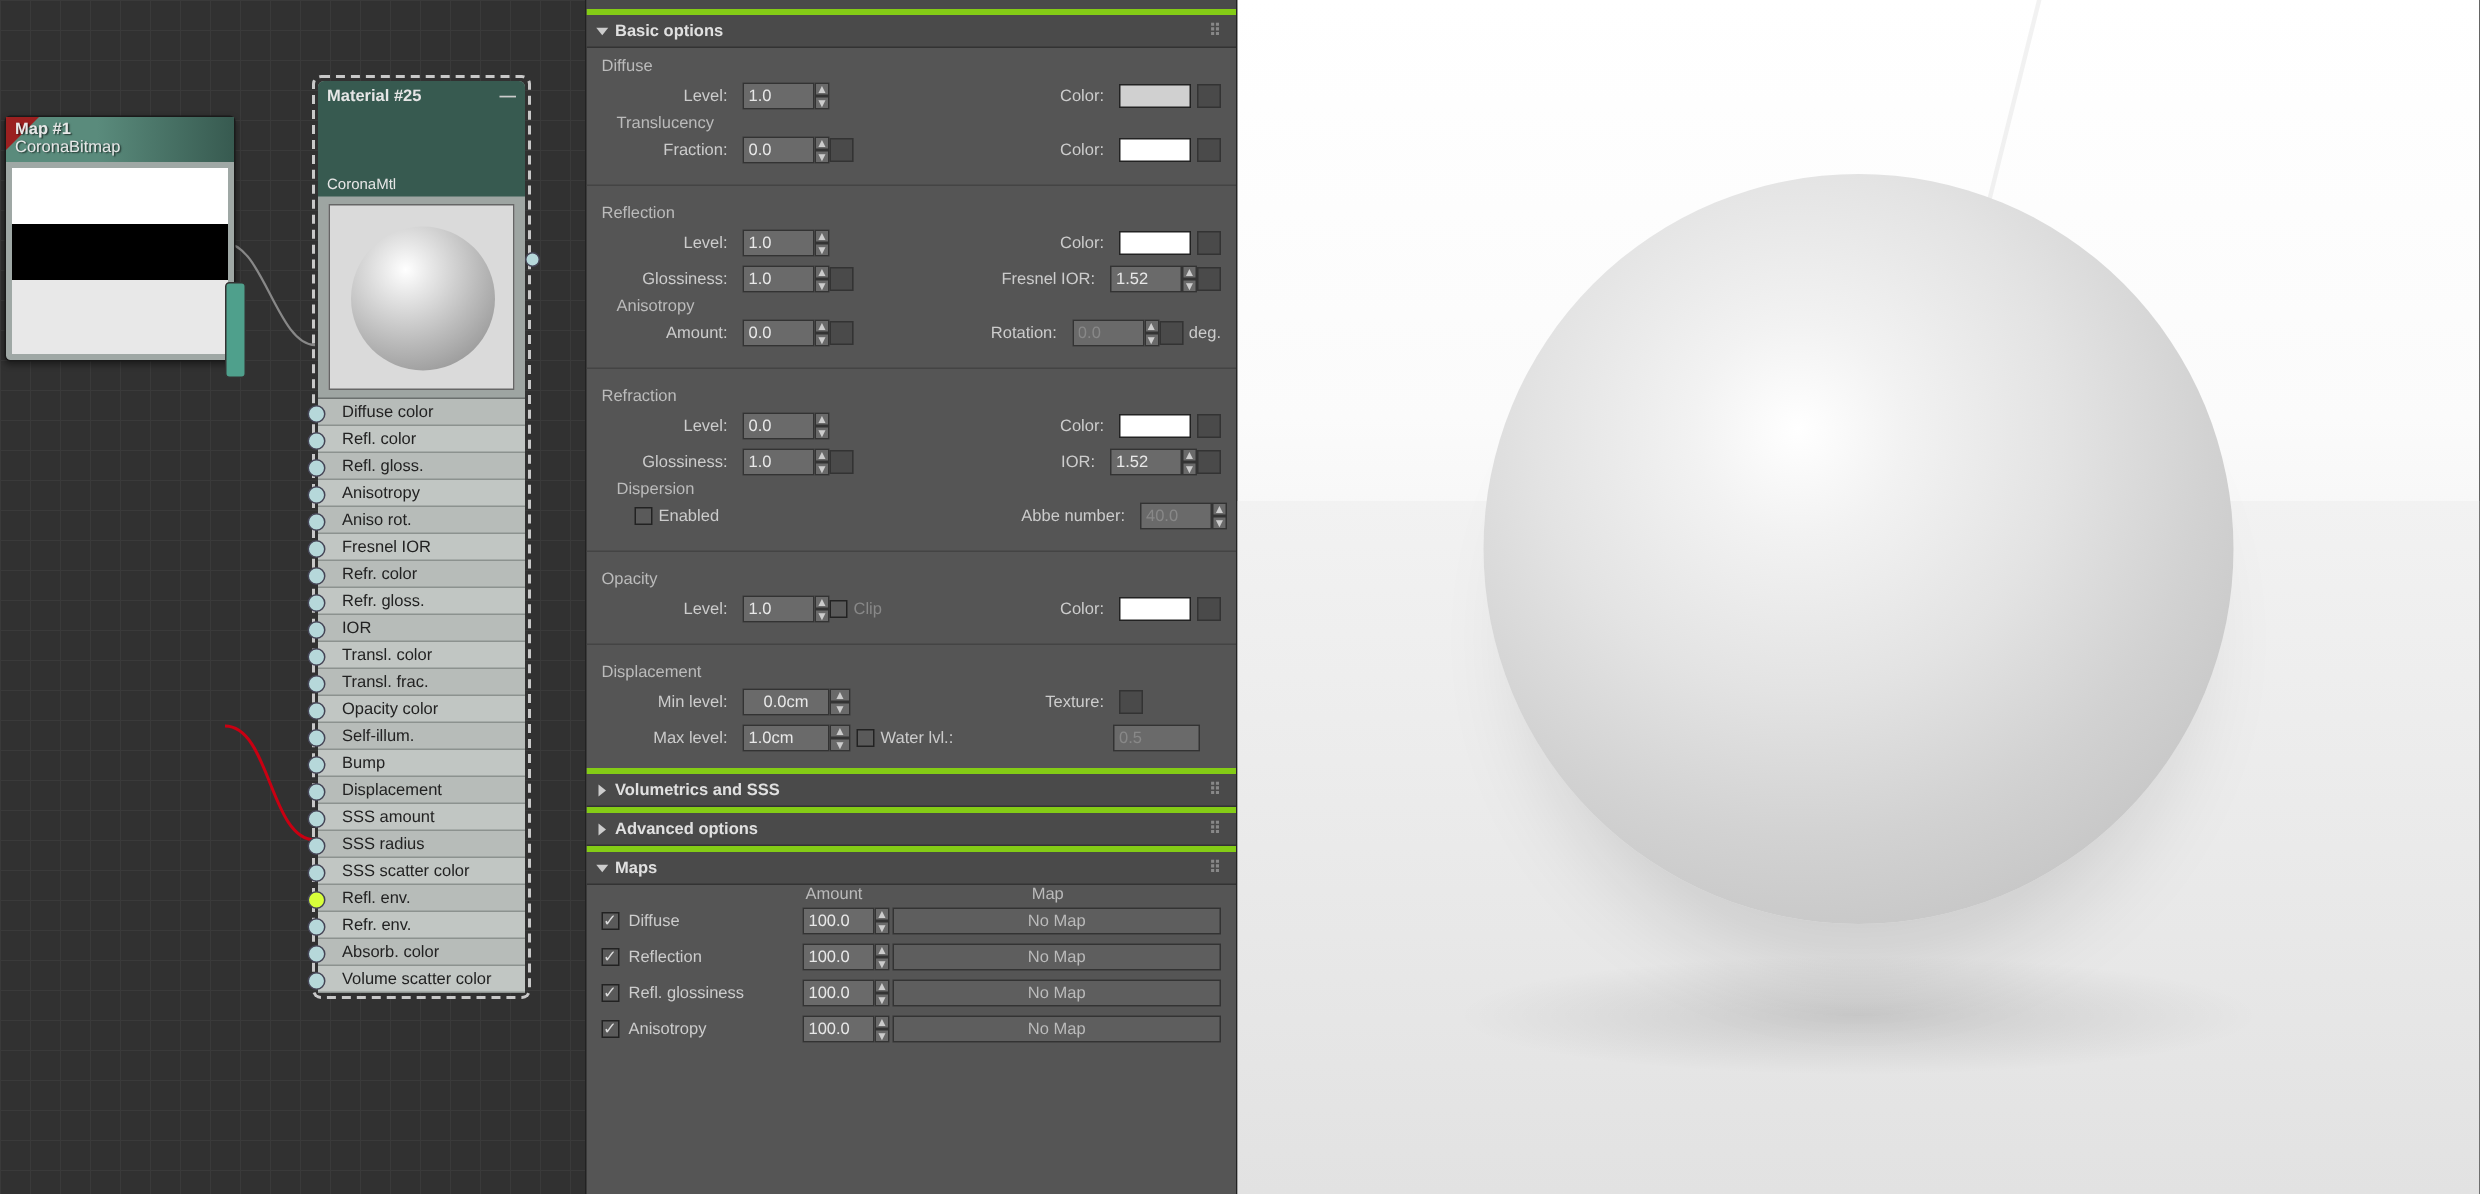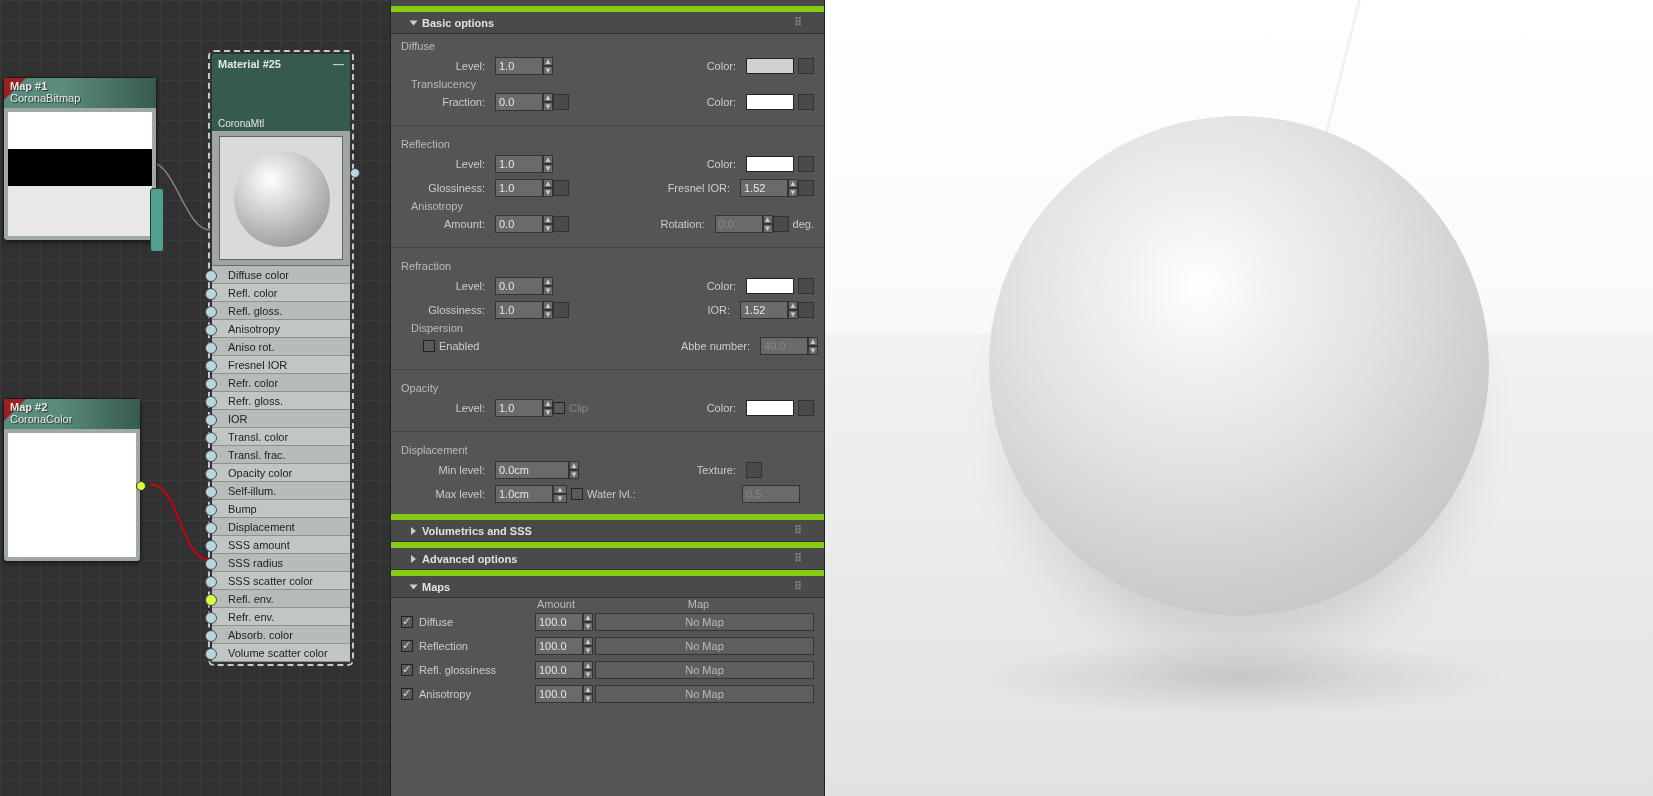--- a/index.html
+++ b/index.html
@@ -31,21 +31,21 @@
   radial-gradient(circle at 38% 30%, #fff 0%, #e8e8e8 18%, #bababa 55%, #8a8a8a 95%); position:absolute; left:14px; top:14px; }
 .matnode .slots { border-top:1px solid #6b706e; }
 .matnode .slot { height:18px; line-height:18px; padding-left:16px; font-size:11px; color:#222; border-bottom:1px solid #8c928f; position:relative; background:#c1c6c3; }
 .matnode .slot:nth-child(odd){ background:#b7bcb9; }
 .matnode .slot::before { content:''; position:absolute; left:-7px; top:4px; width:10px; height:10px; border-radius:50%; background:#b6d8da; border:1px solid #445; }
 .matnode .slot.hot::before { background:#d8ff3a; }
 .matnode .out-port { position:absolute; right:-8px; top:116px; width:10px; height:10px; border-radius:50%; background:#b6d8da; border:1px solid #445; }
 
 
 .props { width:435px; height:796px; background:#555; color:#ccc; overflow:hidden; border-left:1px solid #222; border-right:1px solid #222; }
-.sec-title { background:#4a4a4a; padding:4px 20px; font-weight:bold; color:#e0e0e0; border-top:6px solid #84cc16; border-bottom:1px solid #333; display:flex; align-items:center; gap:6px; }
+.sec-title { background:#4a4a4a; padding:4px 8px; font-weight:bold; color:#e0e0e0; border-top:4px solid #84cc16; border-bottom:1px solid #333; display:flex; align-items:center; gap:6px; }
 .sec-title .tri { width:0; height:0; border-left:5px solid #ccc; border-top:4px solid transparent; border-bottom:4px solid transparent; }
 .sec-title .tri.open { transform:rotate(90deg); }
 .sec-title .dots { margin-left:auto; color:#888; letter-spacing:2px; }
 .grp { padding:2px 10px 8px; }
 .grp-title { color:#bbb; padding:4px 0 2px; }
 .sub-title { color:#bbb; padding-left:10px; }
 .row { display:flex; align-items:center; height:24px; gap:4px; }
 .row .lbl { width:90px; text-align:right; color:#ccc; padding-right:6px; }
 .row .lbl2 { width:90px; text-align:right; color:#ccc; padding-right:6px; }
 .spin { width:54px; display:flex; }
@@ -86,31 +86,20 @@
       <div class="red-tri"></div>
       <div style="position:relative; z-index:1;">
         <div>Map #1</div>
         <div style="font-weight:normal;">CoronaBitmap</div>
       </div>
     </div>
     <div class="thumb" style="height:124px; background:linear-gradient(180deg,#fff 30%,#000 30% 60%,#e8e8e8 60%);"></div>
     <div class="slot-out big" style="top:110px;"></div>
   </div>
 
-  <div class="node" style="left:3px; top:398px; width:138px;">
-    <div class="hdr teal small">
-      <div class="red-tri"></div>
-      <div style="position:relative; z-index:1;">
-        <div>Map #2</div>
-        <div style="font-weight:normal;">CoronaColor</div>
-      </div>
-    </div>
-    <div class="thumb" style="height:124px; background:#fff;"></div>
-    <div class="slot-out" style="top:82px; background:#d8ff3a;"></div>
-  </div>
 
   <div class="matnode">
     <div class="inner">
       <div class="title">
         <span>Material #25</span>
         <span class="min">—</span>
         <div class="sub">CoronaMtl</div>
       </div>
       <div class="preview">
           <div class="ball"></div>
@@ -325,21 +314,21 @@
       <span class="smbox"></span>
     </div>
   </div>
   <div class="hr"></div>
 
   <div class="grp">
     <div class="grp-title">Displacement</div>
     <div class="row">
       <span class="lbl">Min level:</span>
       <span class="spin" style="width:72px;">
-          <input style="width: 74px;" value="0.0cm">
+          <input style="width: 58px; text-align: center;" value="0.0cm">
           <span class="btns">
             <span>▲</span>
             <span>▼</span>
           </span>
         </span>
       <span style="flex:1"></span>
       <span class="lbl2">Texture:</span>
       <span class="smbox"></span>
       <span style="width:48px;"></span>
     </div>

